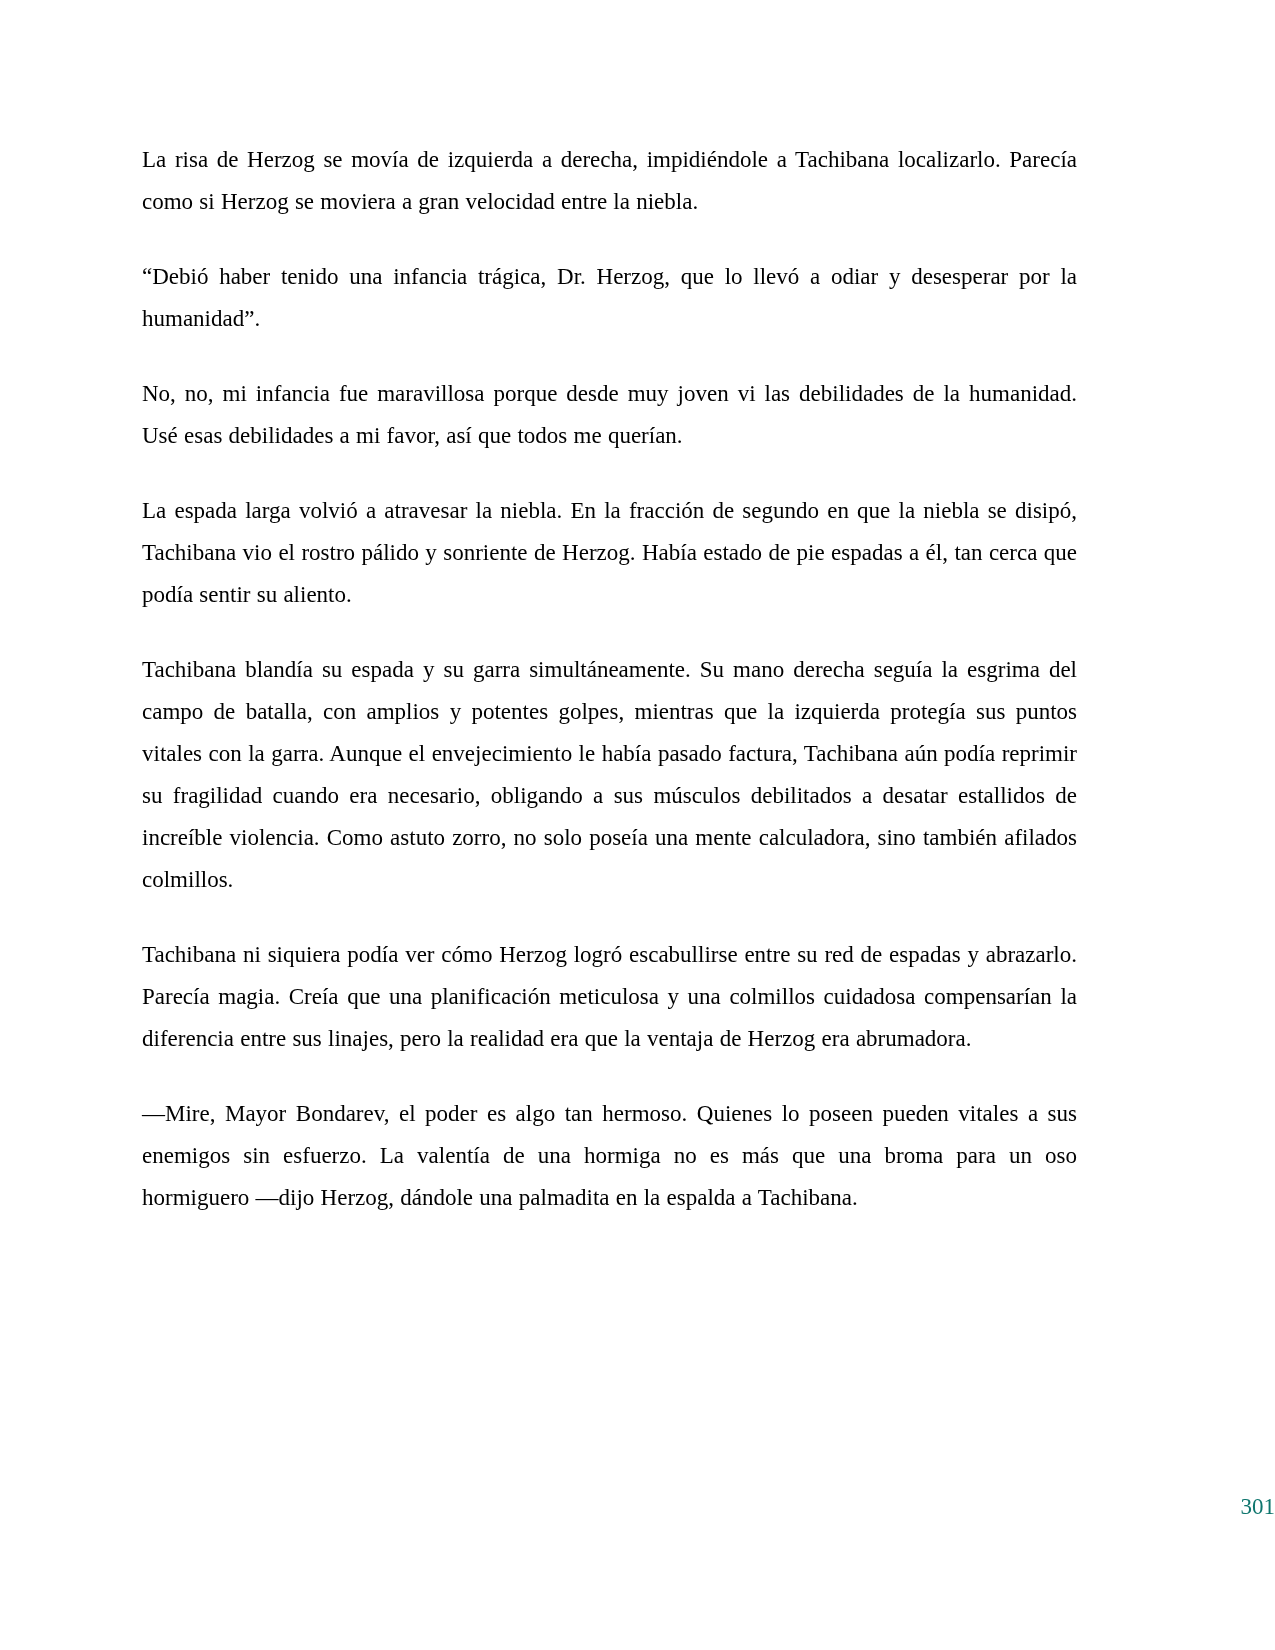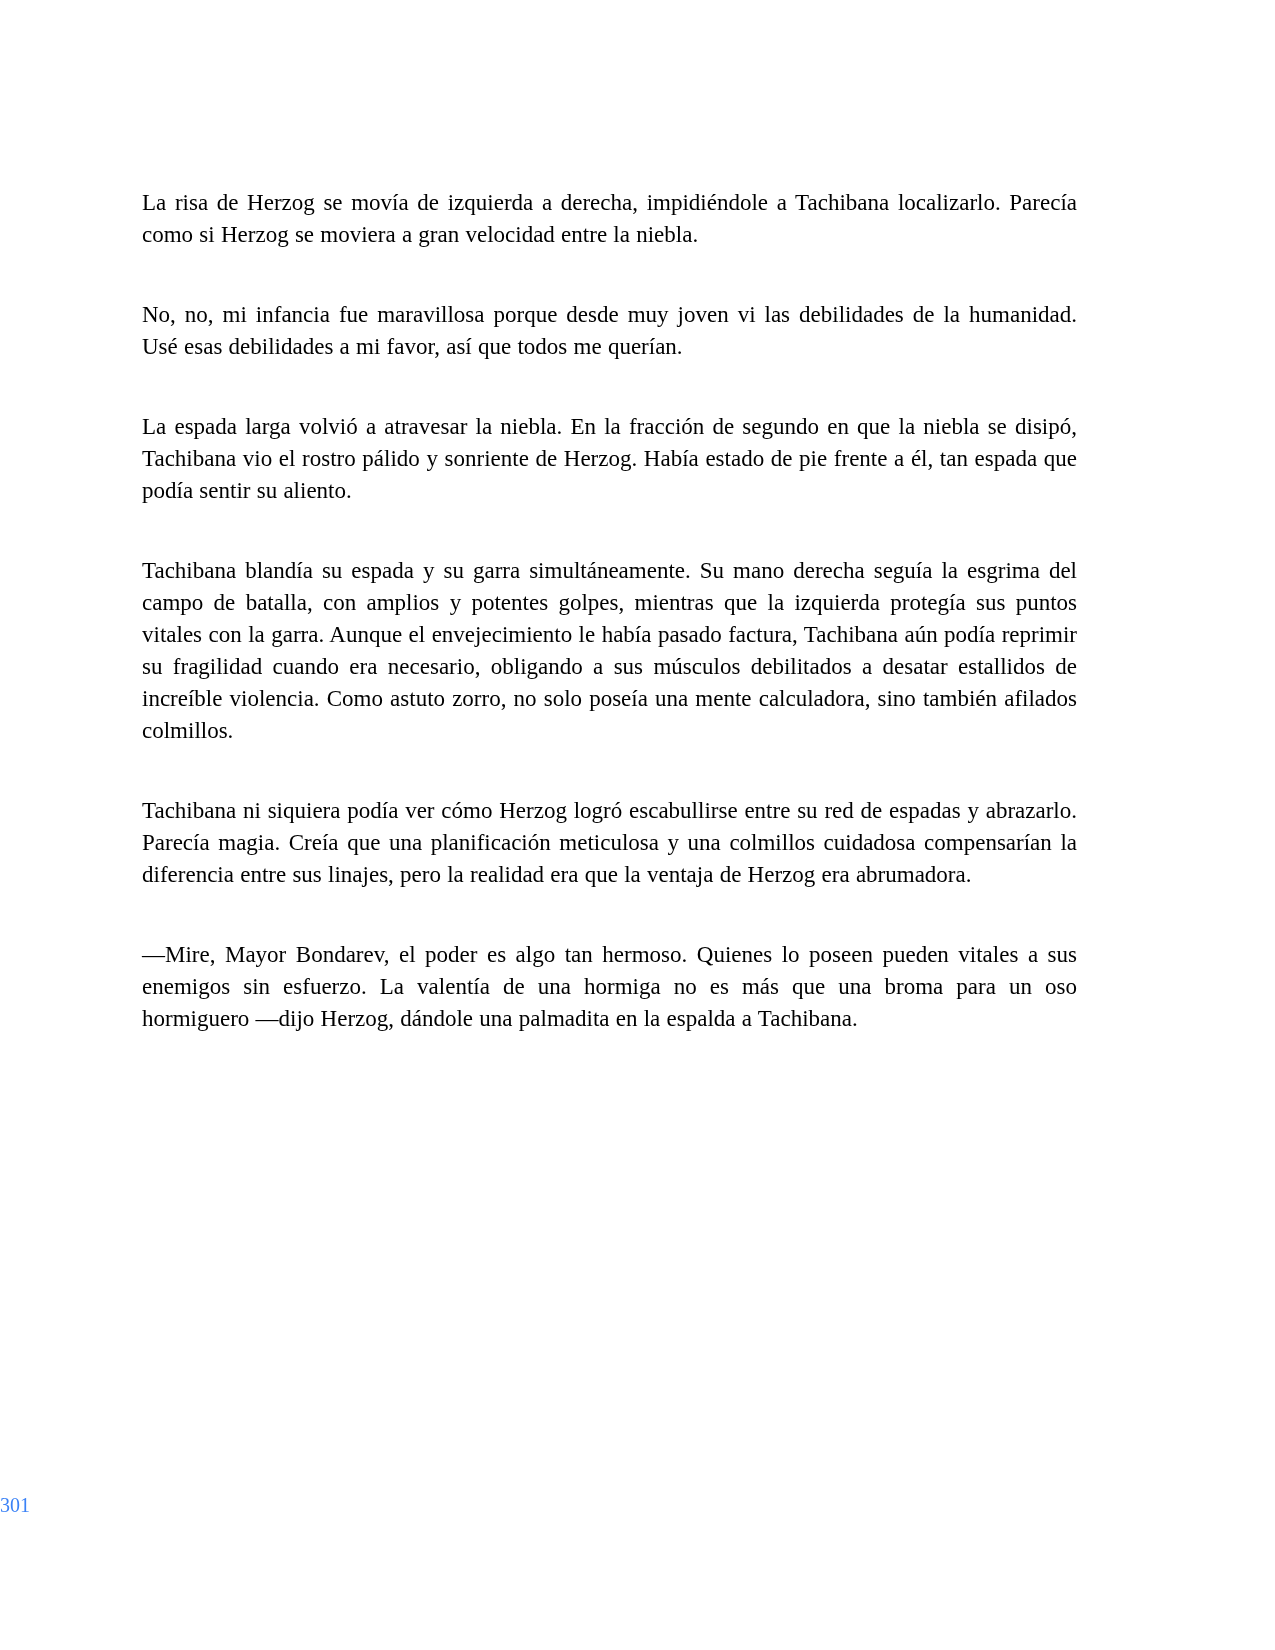--- a/index.html
+++ b/index.html
@@ -21,44 +21,44 @@
 
   .content {
     position: absolute;
     top: 139px;
     left: 142px;
     width: 935px;
   }
 
   .content p {
     font-size: 23px;
-    line-height: 32px;
+    line-height: 42px;
     text-align: justify;
     margin-bottom: 33px;
     color: #000000;
     word-spacing: 0.5px;
-    margin-top: 48px;
   }
 
   .page-number {
     position: absolute;
     top: 1494px;
     left: 0;
     width: 100%;
-    text-align: left;
-    font-size: 20px;
-    color: #3b82f6;
+    text-align: right;
+    font-size: 23px;
+    color: #0f766e;
   }
 </style>
 </head>
 <body>
 
 <div class="page">
   <div class="content">
     <p>La risa de Herzog se movía de izquierda a derecha, impidiéndole a Tachibana localizarlo. Parecía como si Herzog se moviera a gran velocidad entre la niebla.</p>
+    <p>“Debió haber tenido una infancia trágica, Dr. Herzog, que lo llevó a odiar y desesperar por la humanidad”.</p>
     <p>No, no, mi infancia fue maravillosa porque desde muy joven vi las debilidades de la humanidad. Usé esas debilidades a mi favor, así que todos me querían.</p>
-    <p>La espada larga volvió a atravesar la niebla. En la fracción de segundo en que la niebla se disipó, Tachibana vio el rostro pálido y sonriente de Herzog. Había estado de pie frente a él, tan espada que podía sentir su aliento.</p>
+    <p>La espada larga volvió a atravesar la niebla. En la fracción de segundo en que la niebla se disipó, Tachibana vio el rostro pálido y sonriente de Herzog. Había estado de pie espadas a él, tan cerca que podía sentir su aliento.</p>
     <p>Tachibana blandía su espada y su garra simultáneamente. Su mano derecha seguía la esgrima del campo de batalla, con amplios y potentes golpes, mientras que la izquierda protegía sus puntos vitales con la garra. Aunque el envejecimiento le había pasado factura, Tachibana aún podía reprimir su fragilidad cuando era necesario, obligando a sus músculos debilitados a desatar estallidos de increíble violencia. Como astuto zorro, no solo poseía una mente calculadora, sino también afilados colmillos.</p>
     <p>Tachibana ni siquiera podía ver cómo Herzog logró escabullirse entre su red de espadas y abrazarlo. Parecía magia. Creía que una planificación meticulosa y una colmillos cuidadosa compensarían la diferencia entre sus linajes, pero la realidad era que la ventaja de Herzog era abrumadora.</p>
     <p>—Mire, Mayor Bondarev, el poder es algo tan hermoso. Quienes lo poseen pueden vitales a sus enemigos sin esfuerzo. La valentía de una hormiga no es más que una broma para un oso hormiguero —dijo Herzog, dándole una palmadita en la espalda a Tachibana.</p>
   </div>
   <div class="page-number">301</div>
 </div>
 
 </body></html>

